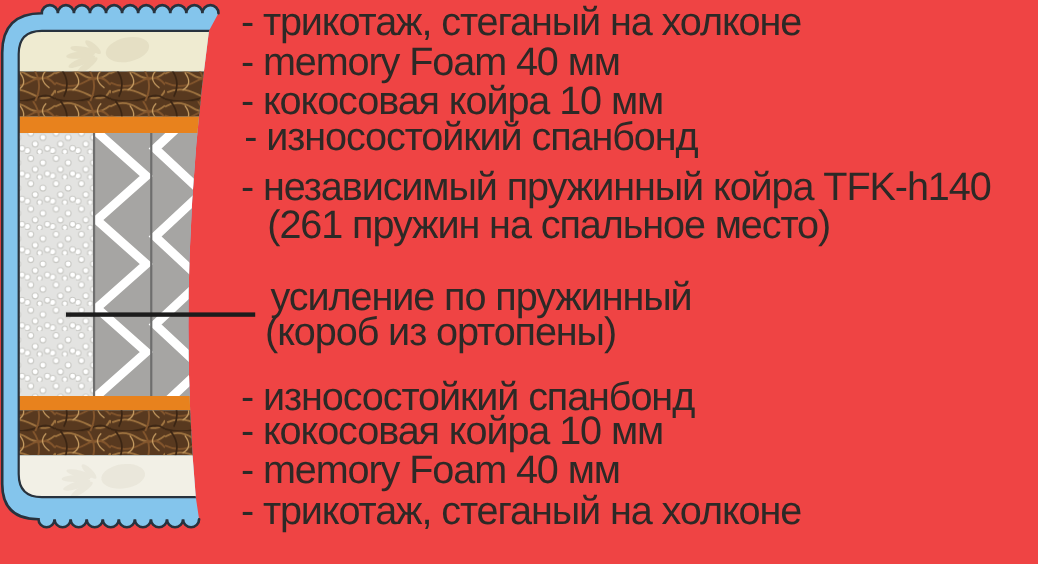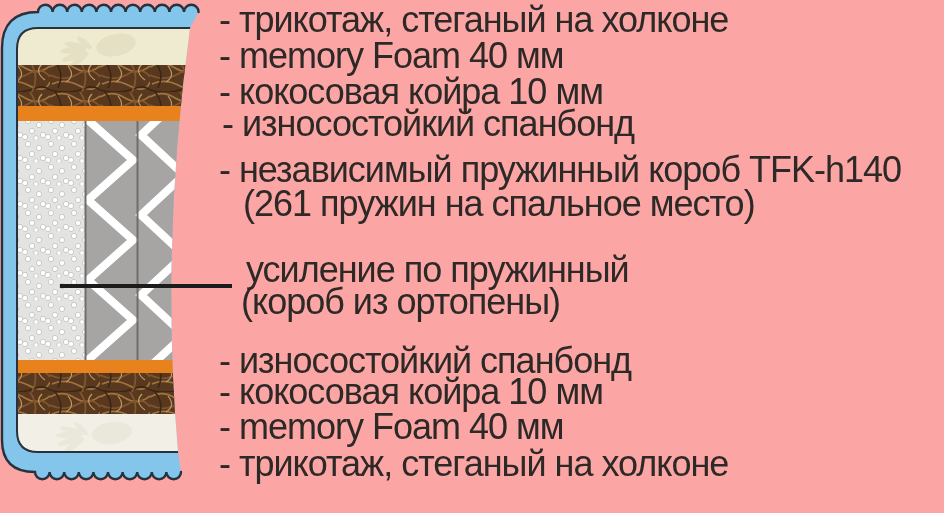--- a/index.html
+++ b/index.html
@@ -1,16 +1,16 @@
 <!DOCTYPE html>
 <html><head>
 <meta charset="utf-8">
 <style>
   html,body{margin:0;padding:0;background:#ffffff;}
-  .stage{position:relative;width:944px;height:513px;background:#fca5a5;overflow:hidden;
+  .stage{position:relative;width:944px;height:513px;background:#ef4444;overflow:hidden;
          font-family:"Liberation Sans", sans-serif;}
   svg{position:absolute;left:0;top:2px;}
   .label{position:absolute;font-size:36px;line-height:36px;color:#2d2926;
          white-space:nowrap;letter-spacing:-1px;}
   .pointer{position:absolute;left:60px;top:284px;width:172px;height:3.5px;background:#1c1c1c;}
   
   .dot{fill:#ffffff;stroke:#c9c9c5;stroke-width:1;}
   .f1{stroke:#a07440;fill:none;stroke-width:1.7;}
   .f2{stroke:#83552c;fill:none;stroke-width:1.7;}
   .f3{stroke:#3b2513;fill:none;stroke-width:1.6;}
@@ -127,21 +127,21 @@
              a7.3 7.3 0 0 0 14.6 0" fill="none" stroke-width="2.4" stroke-linecap="round" stroke="#28323D"></path>
   </svg>
 
   <div class="pointer"></div>
 
   <div class="label" style="left:219px;top:2px">- трикотаж, стеганый на холконе</div>
   <div class="label" style="left:219px;top:38px">- memory Foam 40 мм</div>
   <div class="label" style="left:219px;top:74px">- кокосовая койра 10 мм</div>
   <div class="label" style="left:222px;top:106px">- износостойкий спанбонд</div>
 
-  <div class="label" style="left:219px;top:152px">- независимый пружинный короб TFK-h140</div>
+  <div class="label" style="left:219px;top:152px">- независимый пружинный койра TFK-h140</div>
   <div class="label" style="left:243px;top:186px">(261 пружин на спальное место)</div>
 
   <div class="label" style="left:246px;top:252px">усиление по пружинный</div>
   <div class="label" style="left:241px;top:284px">(короб из ортопены)</div>
 
   <div class="label" style="left:219px;top:343px">- износостойкий спанбонд</div>
   <div class="label" style="left:219px;top:374px">- кокосовая койра 10 мм</div>
   <div class="label" style="left:219px;top:409px">- memory Foam 40 мм</div>
   <div class="label" style="left:219px;top:446px">- трикотаж, стеганый на холконе</div>
 </div>

